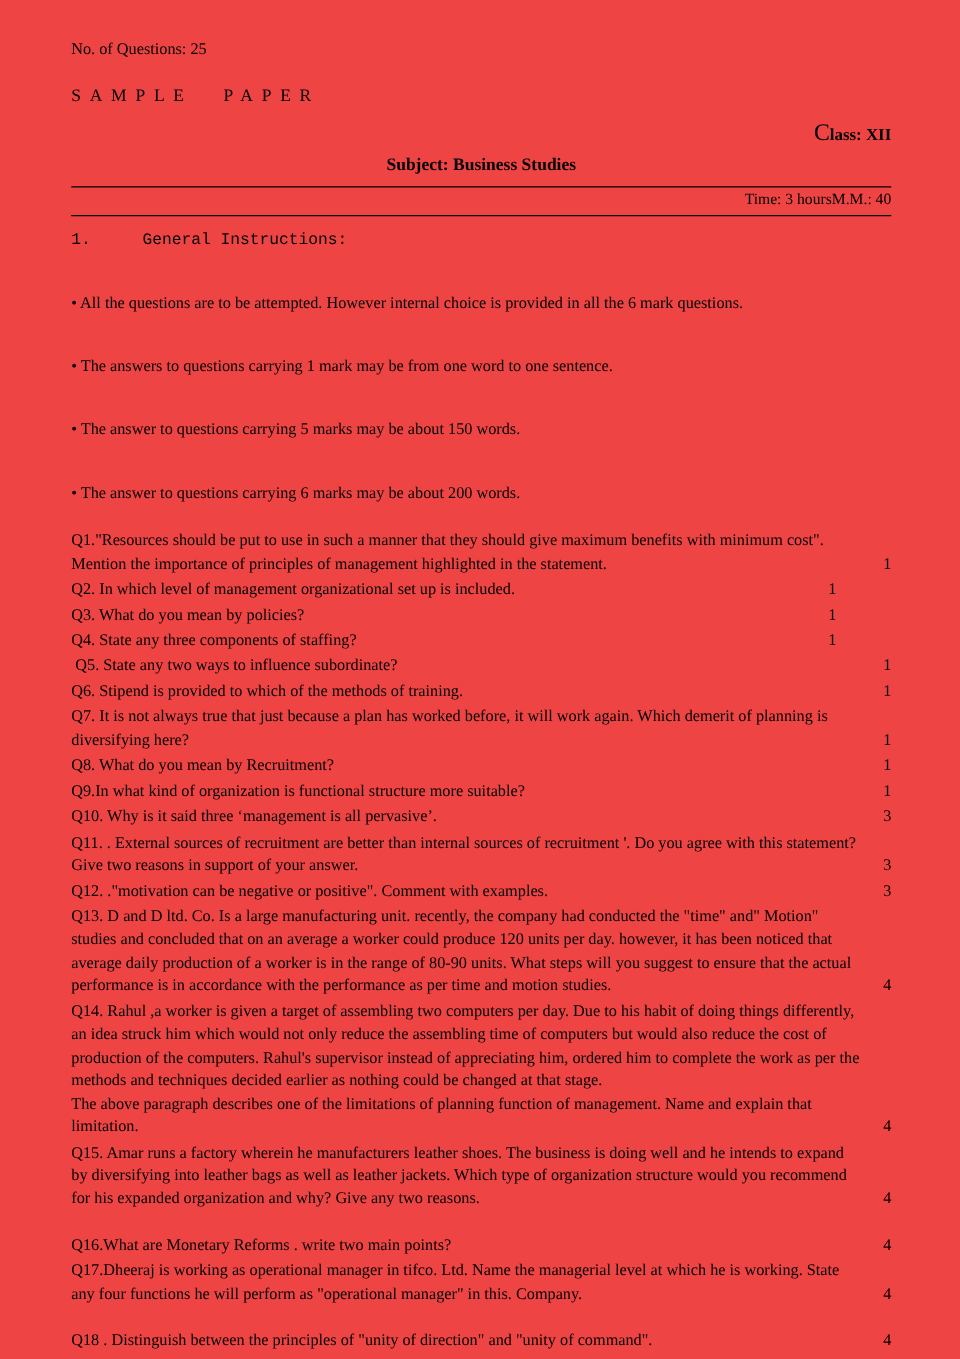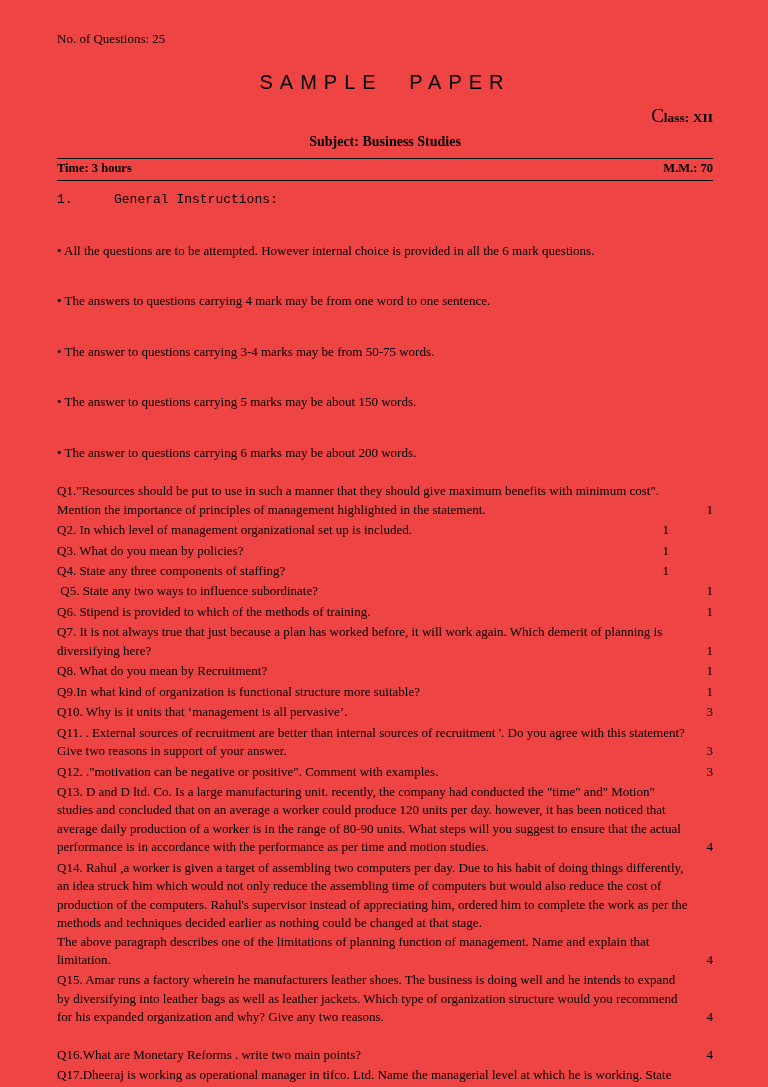--- a/index.html
+++ b/index.html
@@ -12,36 +12,36 @@
     background: #ef4444;
     color: #000000;
     font-family: "Liberation Serif", serif;
     font-size: 13px;
     line-height: 1.42;
     display: flex;
     flex-direction: column;
   }
   .qcount { margin-bottom: 12px; }
   .title {
-    text-align: center;
-    font-family: Liberation Sans, sans-serif;
-    font-size: 20px;
+    text-align: left;
+    font-family: Liberation Serif, serif;
+    font-size: 14px;
     font-weight: 500;
     letter-spacing: 7px;
     word-spacing: 14px;
     margin: 8px 0 6px;
   }
   .classline { text-align: right; font-size: 13.5px; font-weight: 600; }
   .class-initial { font-size: 19px; font-weight: 500; }
   .subject { text-align: center; font-weight: bold; font-size: 14px; margin: 2px 0 6px; }
   .rule { border-top: 1px solid #000; height: 0; }
   .time-row {
     display: flex;
-    justify-content: space-between;
-    font-weight: bold;
+    justify-content: flex-end;
+    font-weight: normal;
     font-size: 12.5px;
     padding: 1px 0 3px;
   }
   .instructions { margin-top: 10px; }
   .instr-head { margin-bottom: 2px; font-family: Liberation Mono, monospace; }
   .instr-num { display: inline-block; width: 57px; }
   .bullet { white-space: pre-line; margin-top: 32px; }
   .questions { margin-top: 20px; }
   .q { display: flex; align-items: flex-end; margin-bottom: 2px; }
   .q-text { flex: 1; padding-right: 10px; white-space: pre-line; }
@@ -60,31 +60,30 @@
 
   <div class="title">SAMPLE PAPER</div>
 
   <div class="classline"><span class="class-initial">C</span><span>lass: XII</span></div>
 
   <div class="subject">Subject: Business Studies</div>
 
   <div class="rule"></div>
   <div class="time-row">
     <span>Time: 3 hours</span>
-    <span>M.M.: 70</span>
+    <span>M.M.: 40</span>
   </div>
   <div class="rule"></div>
 
   <div class="instructions">
     <div class="instr-head">
       <span class="instr-num">1.</span><span>General Instructions:</span>
     </div>
     <div class="bullet">• All the questions are to be attempted. However internal choice is provided in all the 6 mark questions.</div>
-    <div class="bullet">• The answers to questions carrying 4 mark may be from one word to one sentence.</div>
-    <div class="bullet">• The answer to questions carrying 3-4 marks may be from 50-75 words.</div>
+    <div class="bullet">• The answers to questions carrying 1 mark may be from one word to one sentence.</div>
     <div class="bullet">• The answer to questions carrying 5 marks may be about 150 words.</div>
     <div class="bullet">• The answer to questions carrying 6 marks may be about 200 words.</div>
   </div>
 
   <div class="questions">
 
     <div class="q">
       <div class="q-text">Q1."Resources should be put to use in such a manner that they should give maximum benefits with minimum cost". Mention the importance of principles of management highlighted in the statement.</div>
       <div class="q-marks">1</div>
     </div>
@@ -123,21 +122,21 @@
       <div class="q-text">Q8. What do you mean by Recruitment?</div>
       <div class="q-marks">1</div>
     </div>
 
     <div class="q">
       <div class="q-text">Q9.In what kind of organization is functional structure more suitable?</div>
       <div class="q-marks">1</div>
     </div>
 
     <div class="q">
-      <div class="q-text">Q10. Why is it units that ‘management is all pervasive’.</div>
+      <div class="q-text">Q10. Why is it said three ‘management is all pervasive’.</div>
       <div class="q-marks">3</div>
     </div>
 
     <div class="q">
       <div class="q-text">Q11. . External sources of recruitment are better than internal sources of recruitment '. Do you agree with this statement? Give two reasons in support of your answer.</div>
       <div class="q-marks">3</div>
     </div>
 
     <div class="q">
       <div class="q-text">Q12. ."motivation can be negative or positive". Comment with examples.</div>

